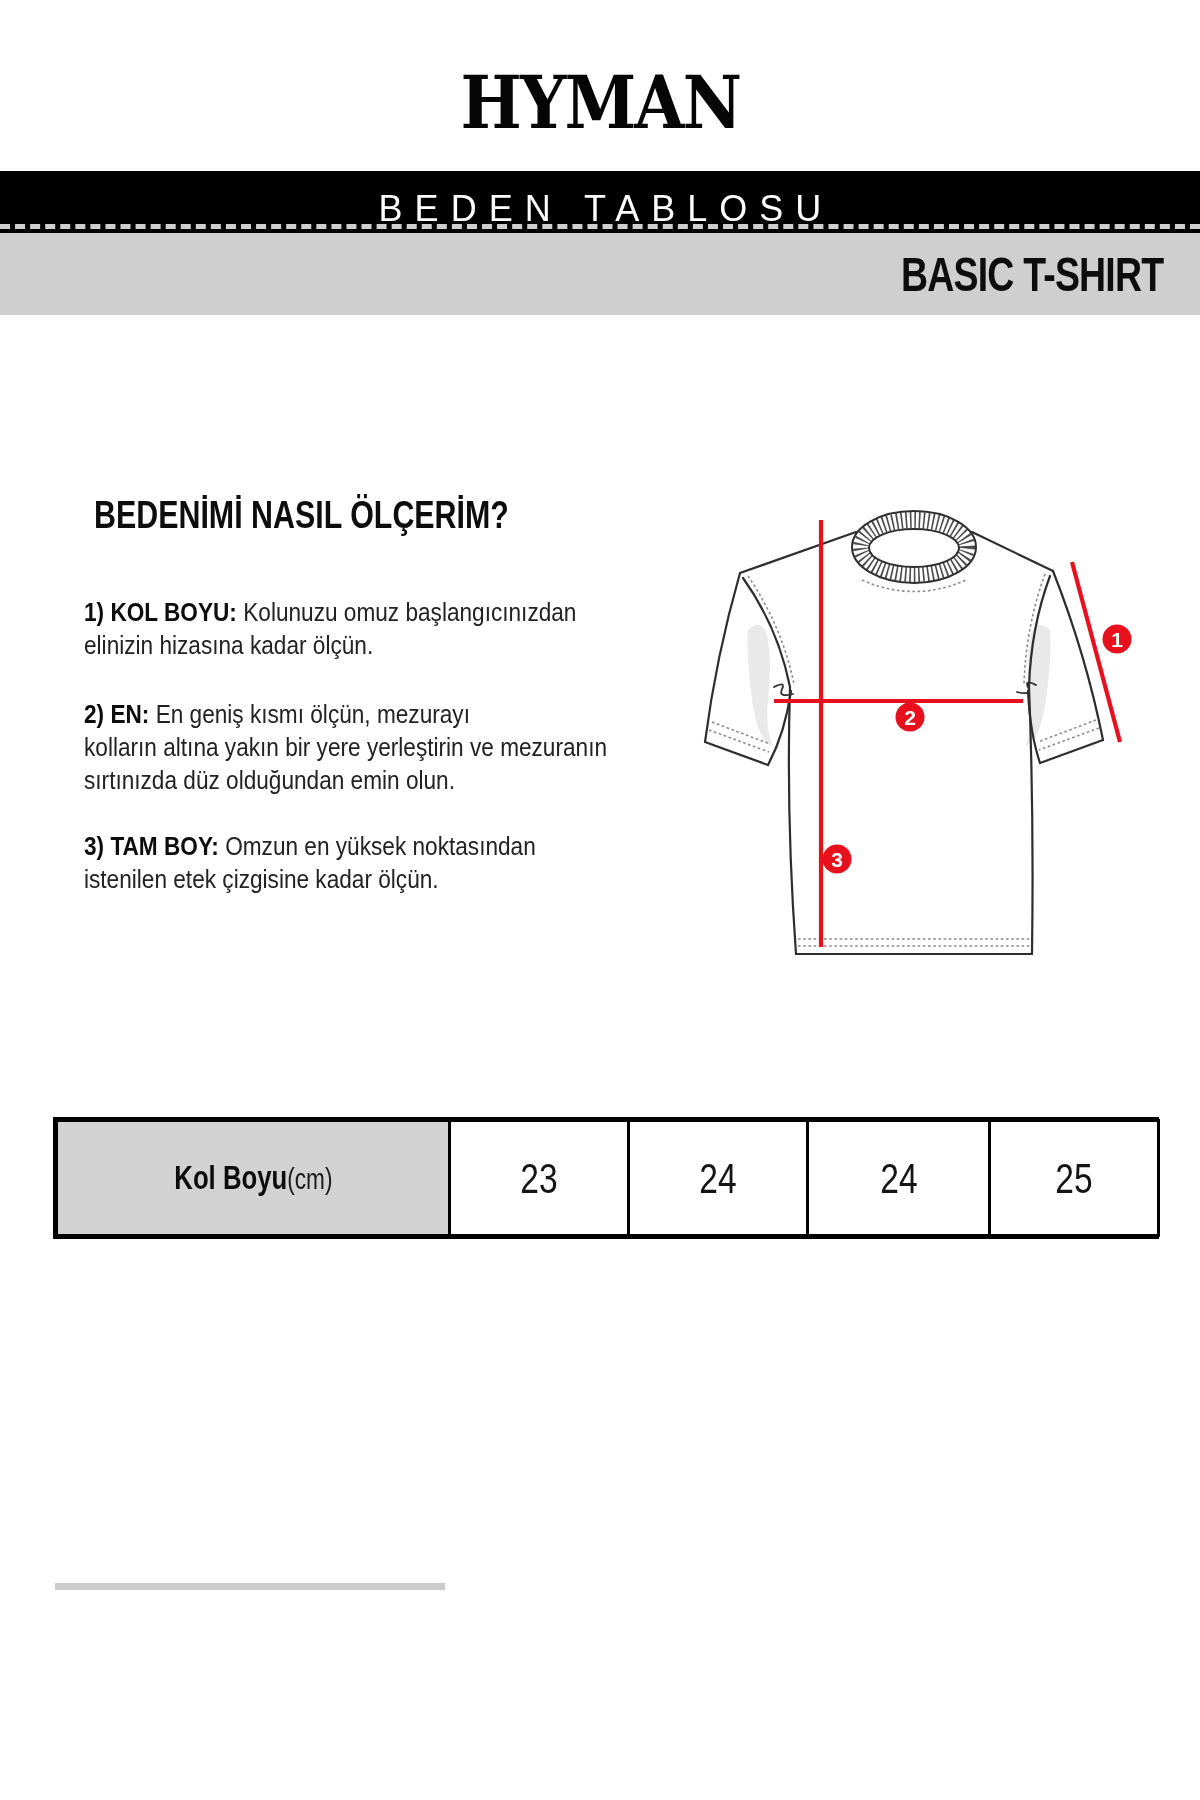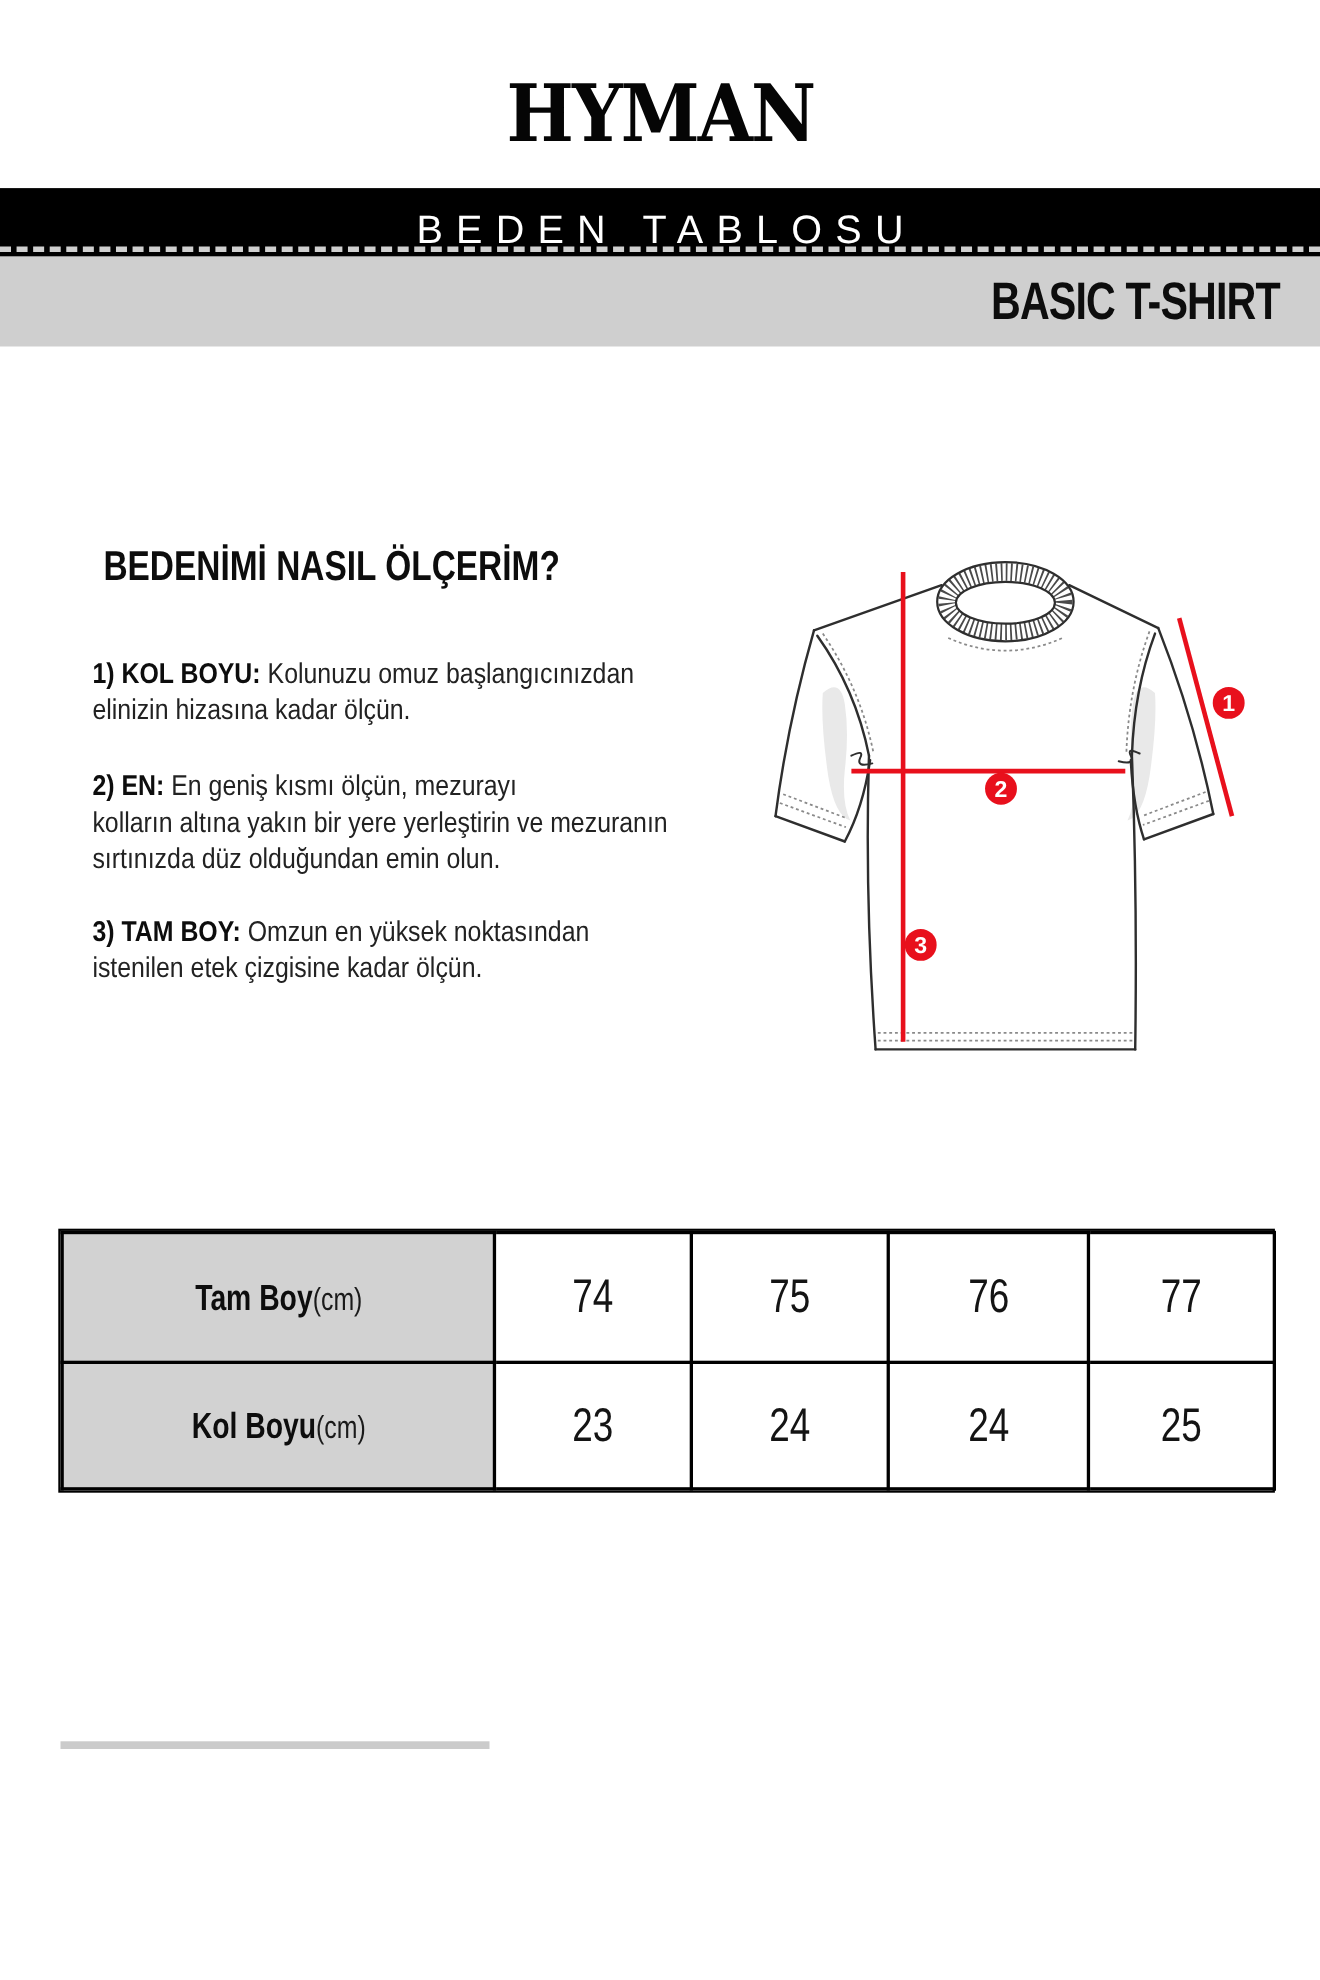--- a/index.html
+++ b/index.html
@@ -150,29 +150,20 @@
   <div class="tbl-wrap">
     <table class="sizes">
       <colgroup>
           <col style="width:393px">
           <col style="width:179px">
           <col style="width:179px">
           <col style="width:182px">
           <col style="width:169px">
         </colgroup>
       <tbody>
-      <tr style="height:118px">
-        <td class="gray">
-          <span class="lblwrap"><span class="lbl">Tam Boy</span><span class="unit">(cm)</span></span>
-        </td>
-        <td class="white"><span class="val">74</span></td>
-        <td class="white"><span class="val">75</span></td>
-        <td class="white"><span class="val">76</span></td>
-        <td class="white"><span class="val">77</span></td>
-      </tr>
       <tr style="height:115px">
         <td class="gray">
           <span class="lblwrap"><span class="lbl">Kol Boyu</span><span class="unit">(cm)</span></span>
         </td>
         <td class="white"><span class="val">23</span></td>
         <td class="white"><span class="val">24</span></td>
         <td class="white"><span class="val">24</span></td>
         <td class="white"><span class="val">25</span></td>
       </tr>
     </tbody>

